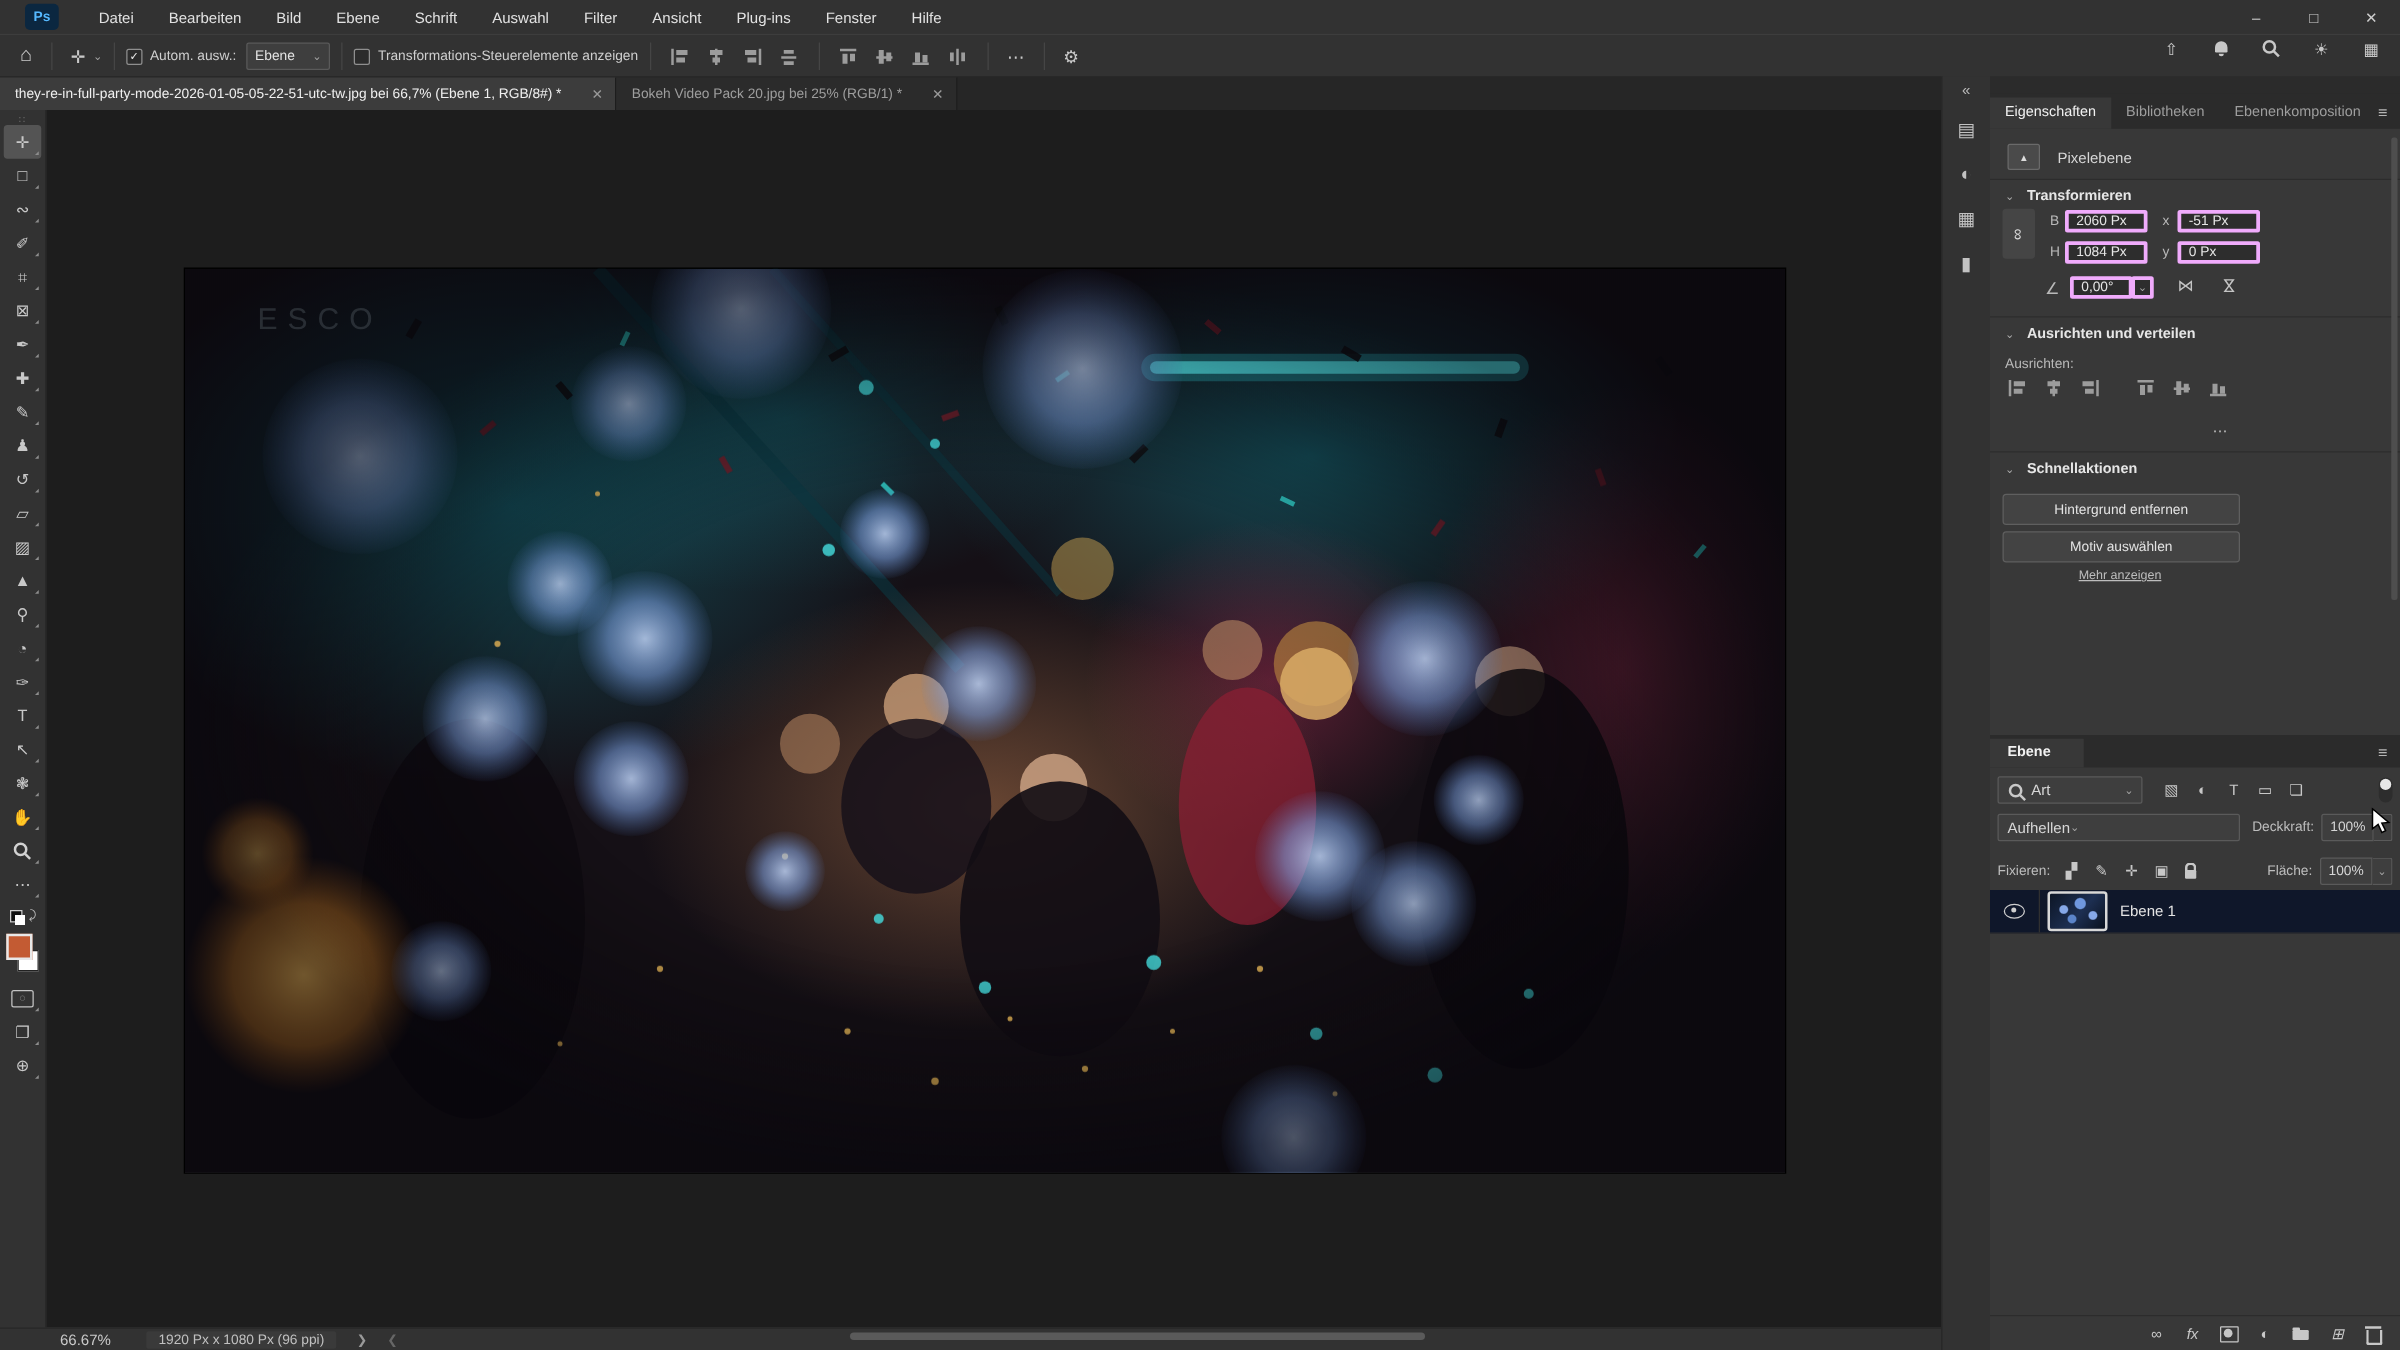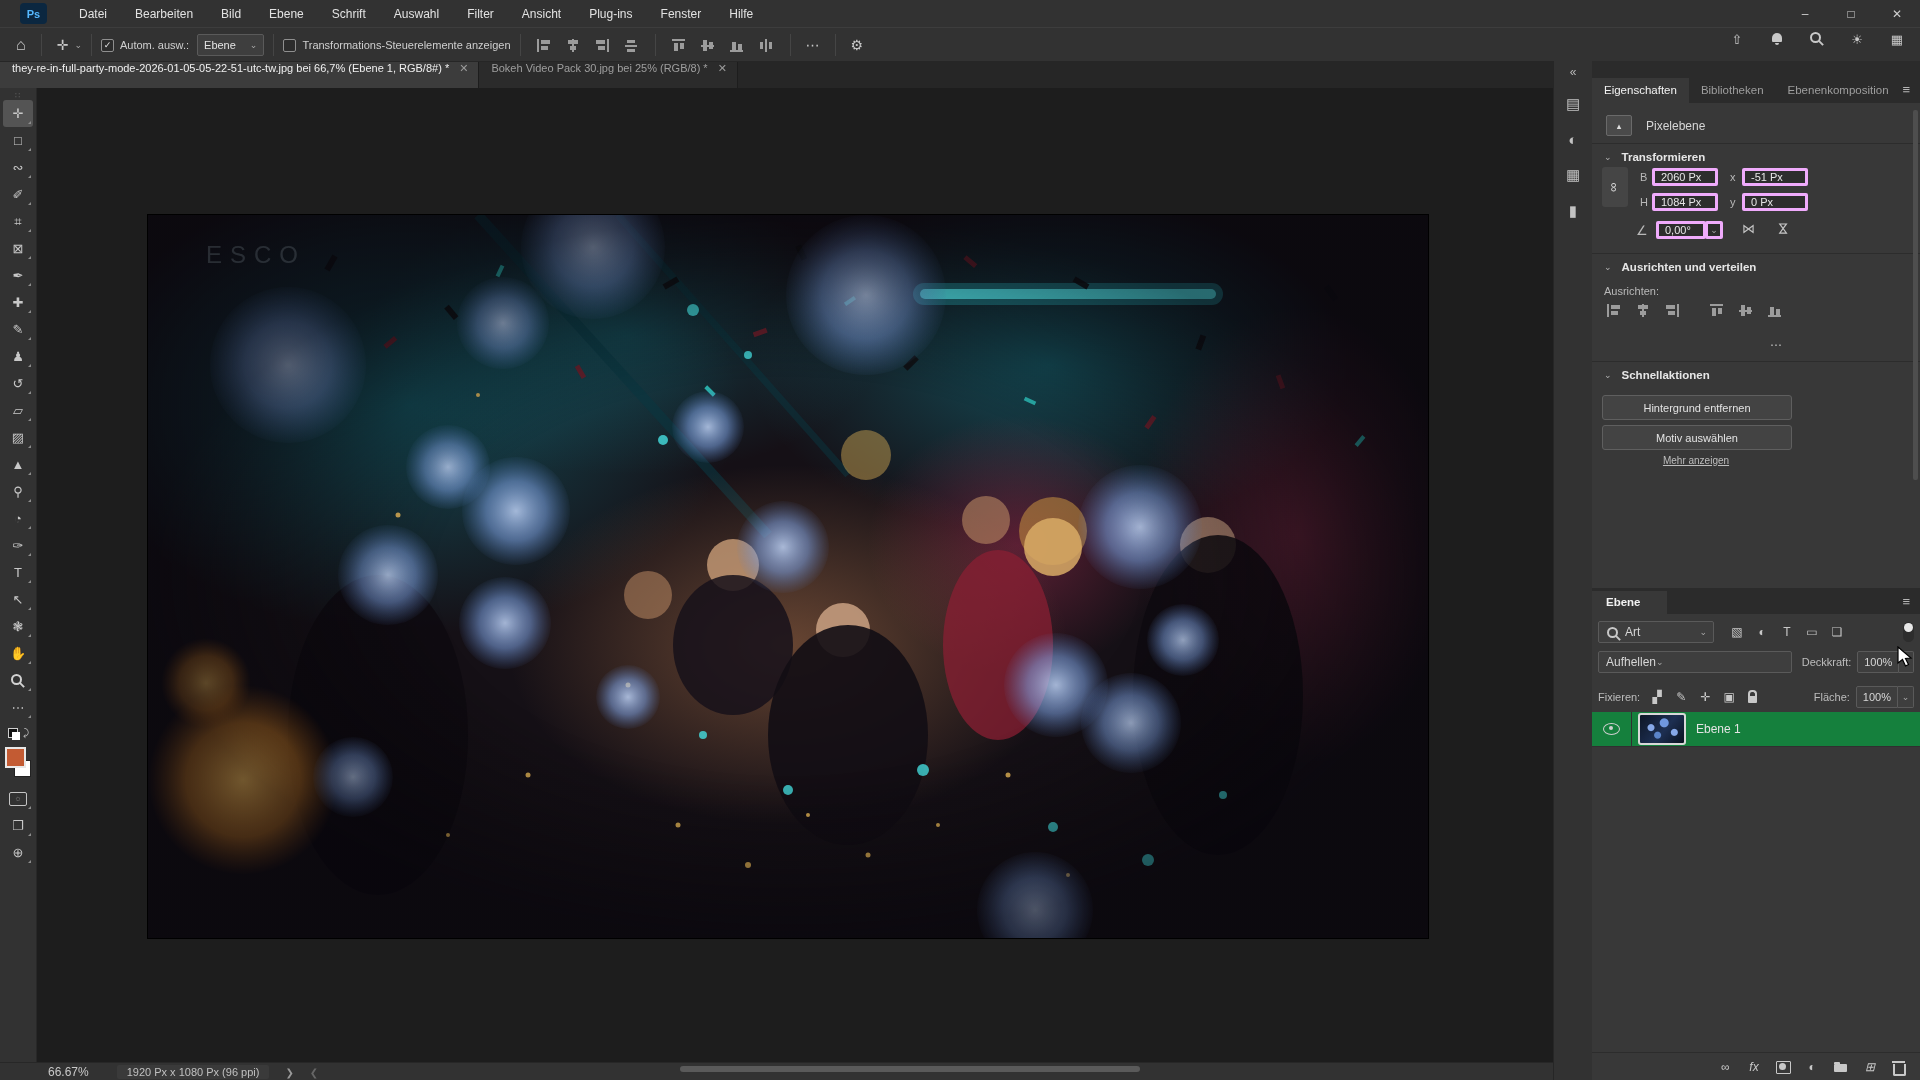--- a/index.html
+++ b/index.html
@@ -40,21 +40,21 @@
   .i-lock::after{content:"";width:5px;height:5px;border:2px solid #c8c8c8;border-bottom:none;border-radius:4px 4px 0 0;position:absolute;left:4px;top:2px}
   .i-folder::before{content:"";width:13px;height:8px;background:#c8c8c8;border-radius:1px;position:absolute;left:2px;top:6px}
   .i-folder::after{content:"";width:6px;height:2px;background:#c8c8c8;border-radius:1px 1px 0 0;position:absolute;left:2px;top:4px}
   .i-trash::before{content:"";width:9px;height:10px;border:2px solid #c8c8c8;border-top:none;border-radius:0 0 2px 2px;position:absolute;left:3px;top:6px}
   .i-trash::after{content:"";width:13px;height:2px;background:#c8c8c8;position:absolute;left:2px;top:3px}
   .i-mask::before{content:"";width:13px;height:11px;border:1px solid #c8c8c8;position:absolute;left:2px;top:3px;border-radius:1px}
   .i-mask::after{content:"";width:7px;height:7px;background:#c8c8c8;border-radius:50%;position:absolute;left:5px;top:5px}
   .rot90{transform:rotate(90deg)}
   
   #tabbar{left:0;top:61px;width:1553px;height:27px;background:#262626;display:flex;align-items:flex-end}
-  .doctab{height:26px;display:flex;padding:0 10px 0 12px;font-size:11px;gap:10px;max-width:560px;white-space:nowrap}
+  .doctab{height:26px;display:flex;align-items:center;padding:0 10px 0 12px;font-size:11px;gap:24px;max-width:560px;white-space:nowrap}
   .doctab.active{background:#3c3c3c;color:#f0f0f0;border-right:1px solid #1d1d1d}
   .doctab.inactive{background:#2b2b2b;color:#9e9e9e;border-right:1px solid #1d1d1d}
   .tab-close{color:#9a9a9a;font-size:11px}
   
   #toolbar{left:0;top:88px;width:37px;height:974px;background:#323232;border-right:1px solid #282828;
            display:flex;flex-direction:column;align-items:center;padding-top:4px;box-sizing:border-box}
   #toolbar-grip{color:#6a6a6a;font-size:8px;letter-spacing:1px;height:8px;line-height:8px}
   .tool{width:30px;height:27px;display:flex;align-items:center;justify-content:center;color:#d2d2d2;
         font-size:14px;border-radius:3px;position:relative;flex:0 0 auto}
   .tool::after{content:"";position:absolute;right:2px;bottom:3px;border-left:3px solid transparent;border-bottom:3px solid #8d8d8d}
@@ -125,21 +125,21 @@
   #blend-select{width:212px;height:22px;background:#3e3e3e;border:1px solid #5a5a5a;border-radius:2px;
                 display:flex;align-items:center;padding:0 7px;box-sizing:border-box}
   .small-lbl{color:#bdbdbd;font-size:11px}
   .val-box{height:22px;background:#3e3e3e;border:1px solid #5a5a5a;border-radius:2px 0 0 2px;display:flex;
            align-items:center;padding:0 6px;font-size:11px;box-sizing:border-box}
   .val-chev{height:22px;width:16px;background:#3e3e3e;border:1px solid #5a5a5a;border-left:none;border-radius:0 2px 2px 0;
             display:flex;align-items:center;justify-content:center;box-sizing:border-box}
   #lock-row{position:absolute;left:6px;top:72px;width:316px;height:22px;display:flex;align-items:center}
   #lock-icons{display:flex;gap:6px;margin-left:8px}
   .layer-row{position:absolute;left:0;width:328px;height:34px;display:flex;align-items:center;border-bottom:1px solid #303030}
-  .layer-row.selected{background:#15803d}
+  .layer-row.selected{background:#0f172a}
   .eye{width:15px;height:10px;border:1px solid #cfcfcf;border-radius:50%;position:relative;margin:0 11px}
   .eye::after{content:"";width:4px;height:4px;background:#cfcfcf;border-radius:50%;position:absolute;left:4.5px;top:2px}
   .lrow-div{width:1px;height:34px;background:#303030;margin-right:8px}
   .thumb{width:44px;height:28px;border-radius:1px}
   .thumb.sel{outline:2px solid #d8d8d8}
   .thumb1{background:
     radial-gradient(circle at 25% 45%, #86a8e8 0 3px, transparent 4px),
     radial-gradient(circle at 55% 28%, #6f97de 0 4px, transparent 5px),
     radial-gradient(circle at 78% 62%, #86a8e8 0 3px, transparent 4px),
     radial-gradient(circle at 40% 72%, #5b84c9 0 3px, transparent 4px),
@@ -248,21 +248,21 @@
     <span class="gi">☀</span>
     <span class="gi">▦</span>
   </div>
 
 <div id="tabbar" class="r">
   <div class="doctab active">
     <span>they-re-in-full-party-mode-2026-01-05-05-22-51-utc-tw.jpg bei 66,7% (Ebene 1, RGB/8#) *</span>
     <span class="tab-close">✕</span>
   </div>
   <div class="doctab inactive">
-    <span>Bokeh Video Pack 30.jpg bei 25% (RGB/8) *</span>
+    <span>Bokeh Video Pack 20.jpg bei 25% (RGB/1) *</span>
     <span class="tab-close">✕</span>
   </div>
 </div>
 
 <div id="canvas-area" class="r"></div>
 <svg id="canvas-img" class="r" viewBox="0 0 1280 723" preserveAspectRatio="none">
   <defs>
     <radialGradient id="bk">
         <stop offset="0" stop-color="#bdd2f6" stop-opacity=".85"></stop>
         <stop offset=".55" stop-color="#7fa4e6" stop-opacity=".55"></stop>

